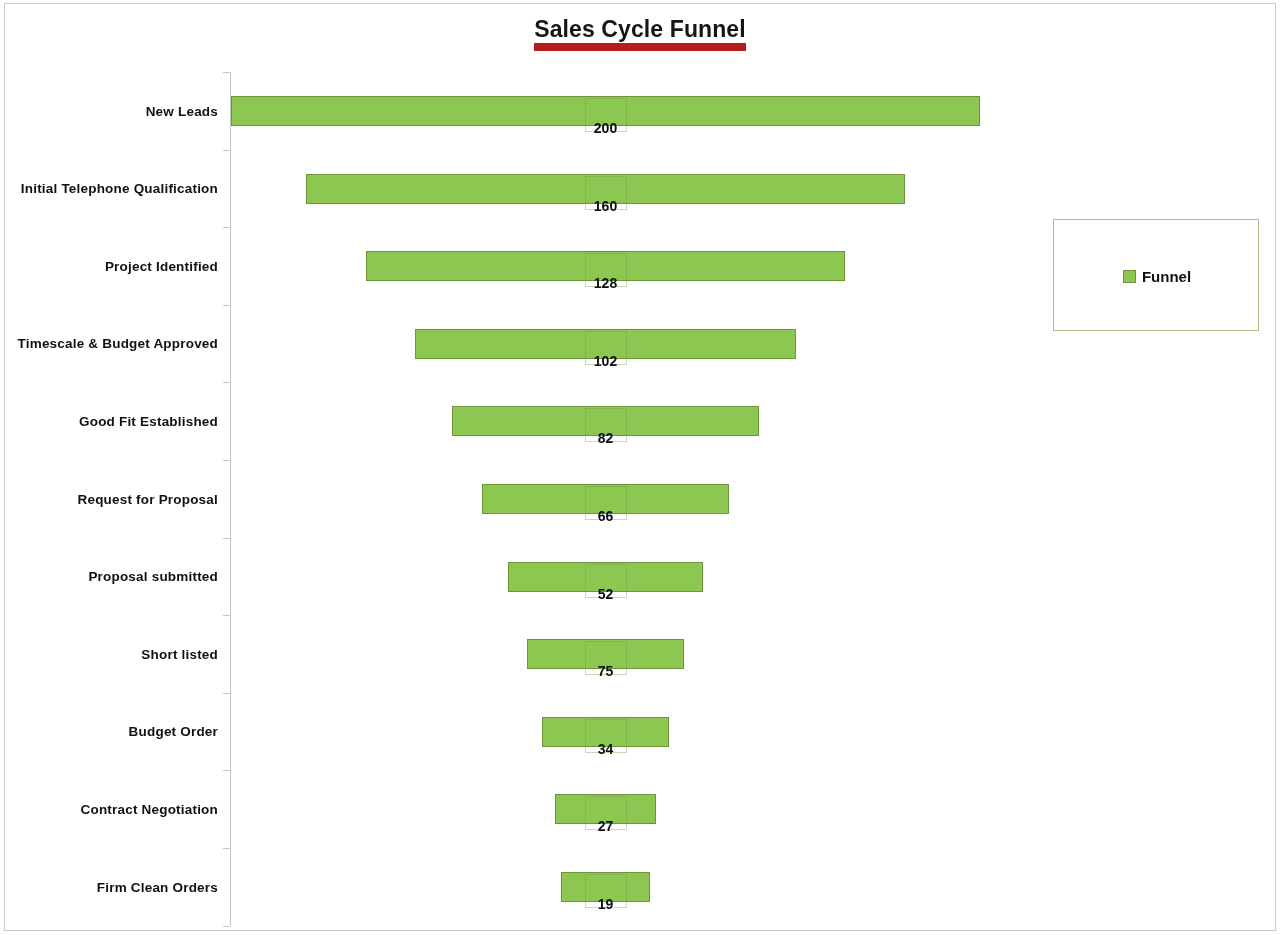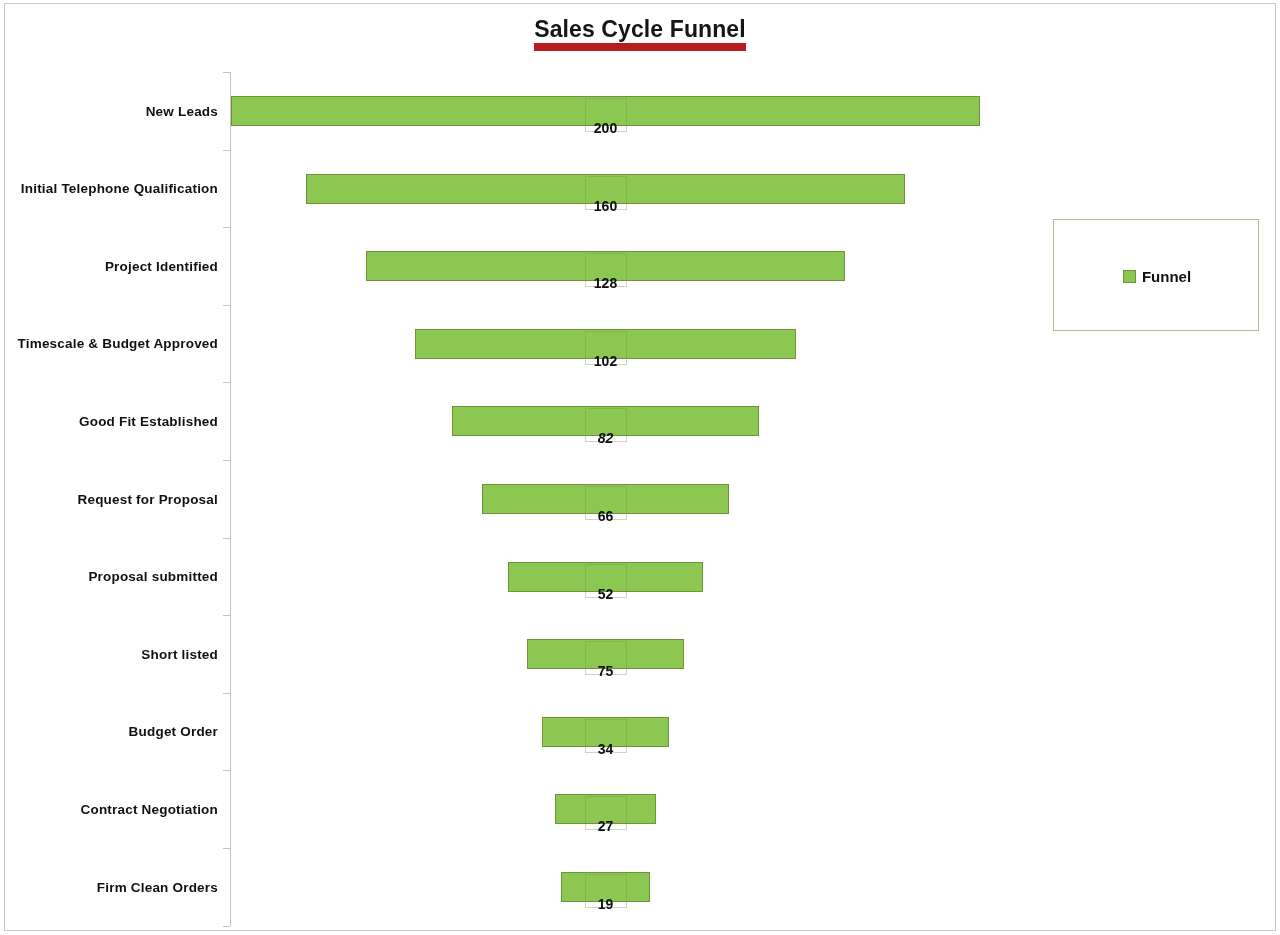--- a/index.html
+++ b/index.html
@@ -185,21 +185,21 @@
       <div class="axis-tick" style="top: 297px;"></div>
       <div class="cat-row" style="top: 296.8px;">
         <div class="cat-label">Timescale &amp; Budget Approved</div>
         <div class="bar" style="left: 414.505px; width: 381.99px; background: rgb(140, 199, 81);"></div>
         <div class="bar-value" style="left: 584.5px; width: 42px;">102</div>
       </div>
       <div class="axis-tick" style="top: 374px;"></div>
       <div class="cat-row" style="top: 374.4px;">
         <div class="cat-label">Good Fit Established</div>
         <div class="bar" style="left: 451.955px; width: 307.09px; background: rgb(140, 199, 81);"></div>
-        <div class="bar-value" style="left: 584.5px; width: 42px; font-style: italic;">82</div>
+        <div class="bar-value" style="left: 584.5px; width: 42px;">82</div>
       </div>
       <div class="axis-tick" style="top: 452px;"></div>
       <div class="cat-row" style="top: 452px;">
         <div class="cat-label">Request for Proposal</div>
         <div class="bar" style="left: 481.915px; width: 247.17px; background: rgb(140, 199, 81);"></div>
         <div class="bar-value" style="left: 584.5px; width: 42px;">66</div>
       </div>
       <div class="axis-tick" style="top: 530px;"></div>
       <div class="cat-row" style="top: 529.6px;">
         <div class="cat-label">Proposal submitted</div>

